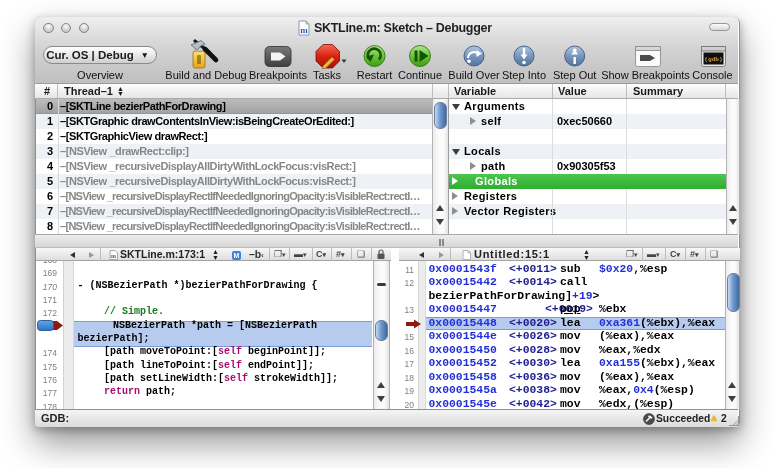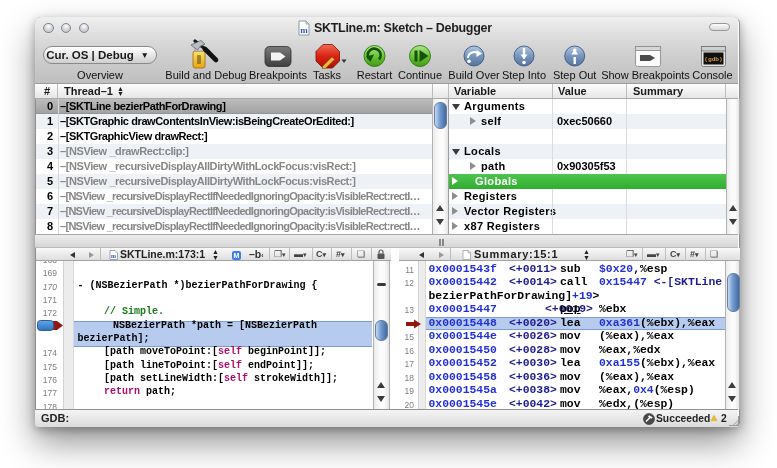--- a/index.html
+++ b/index.html
@@ -280,24 +280,20 @@
         <span class="tri trir" style="left:3px;border-left-color:#fff;"></span>
         <span class="vlabel" style="left:26px;">Globals</span>
       </div>
     <div class="row" style="top:90px;">
         <span class="tri trir" style="left:3px;"></span>
         <span class="vlabel" style="left:15px;">Registers</span>
       </div>
     <div class="row stripe" style="top:105px;">
         <span class="tri trir" style="left:3px;"></span>
         <span class="vlabel" style="left:15px;">Vector Registers</span>
-      </div>
-    <div class="row" style="top:120px;">
-        <span class="tri trir" style="left:3px;"></span>
-        <span class="vlabel" style="left:15px;">x87 Registers</span>
       </div>
     <div class="abs" style="left:103px;top:0;width:1px;height:75px;background:#dcdcdc;"></div>
     <div class="abs" style="left:103px;top:90px;width:1px;height:45px;background:#dcdcdc;"></div>
     <div class="abs" style="left:177px;top:0;width:1px;height:75px;background:#dcdcdc;"></div>
     <div class="abs" style="left:177px;top:90px;width:1px;height:45px;background:#dcdcdc;"></div>
   </div>
   <div class="abs sbtrack" style="left:691px;top:82px;width:14px;height:135px;" id="sb2">
     <div class="sarr sup" style="top:106px;left:2px;"></div>
     <div class="sarr sdn" style="top:120px;left:2px;"></div>
   </div>
@@ -334,21 +330,21 @@
       </svg>
   </div>
   <div class="navbar abs" style="left:364px;width:341px;">
     <span class="nbtri nbl" style="left:20px;"></span>
     <span class="nbtri nbr" style="left:40px;"></span>
     <span class="ndiv" style="left:51px;"></span>
     <svg style="position:absolute;left:63px;top:1.5px;" width="9" height="10" viewBox="0 0 9 10">
         <path d="M1 0.5 H6 L8.5 3 V9.5 H1 Z" fill="#fff" stroke="#9aa3ad" stroke-width="0.8"></path>
         <path d="M6 0.5 L8.5 3 H6 Z" fill="#e2e8ee" stroke="#9aa3ad" stroke-width="0.6"></path>
       </svg>
-    <span class="nfile" style="left:75px;font-size:11px;letter-spacing:0.7px;">Summary:15:1</span>
+    <span class="nfile" style="left:75px;font-size:11px;letter-spacing:0.7px;">Untitled:15:1</span>
     <span class="updn" style="left:184px;top:1px;">▲<br>▼</span>
     <span class="nico" style="left:227px;">❐<span style="font-size:7px;">▾</span></span>
     <span class="ndiv" style="left:243px;"></span>
     <span class="nico" style="left:248px;">▬<span style="font-size:7px;">▾</span></span>
     <span class="ndiv" style="left:266px;"></span>
     <span class="nico" style="left:271px;font-weight:700;">C<span style="font-size:7px;">▾</span></span>
     <span class="ndiv" style="left:286px;"></span>
     <span class="nico" style="left:291px;font-weight:700;">#<span style="font-size:7px;">▾</span></span>
     <span class="ndiv" style="left:306px;"></span>
     <span class="nico" style="left:311px;">❏</span>
@@ -408,21 +404,20 @@
     <svg class="abs" style="left:6px;top:57.6px;" width="17" height="10" viewBox="0 0 17 10">
       <path d="M1 3 L9 3 L9 0.5 L16 5 L9 9.5 L9 7 L1 7 Z" fill="#8f1812"></path>
     </svg>
     <div class="cr blu" style="left:29.5px;top:2px;">0x0001543f</div>
       <div class="cr nvy" style="left:110px;top:2px;">&lt;+0011&gt;</div>
       <div class="cr" style="left:161px;top:2px;">sub</div>
       <div class="cr" style="left:200px;top:2px;"><span class="blu">$0x20</span>,%esp</div>
     <div class="cr blu" style="left:29.5px;top:15.4px;">0x00015442</div>
       <div class="cr nvy" style="left:110px;top:15.4px;">&lt;+0014&gt;</div>
       <div class="cr" style="left:161px;top:15.4px;">call</div>
-      <div class="cr" style="left:200px;top:15.4px;"><span class="blu">0x15447</span> <span class="nvy">&lt;-[SKTLine</span></div>
     <div class="cr" style="left:29.5px;top:28.9px;">bezierPathForDrawing]<span class="blu">+19</span>&gt;</div>
     <div class="cr blu" style="left:29.5px;top:42.3px;">0x00015447</div>
       <div class="cr nvy" style="left:110px;top:42.3px;margin-left:36px;">&lt;+0019&gt;</div>
       <div class="cr" style="left:161px;top:42.3px;text-decoration:underline;">pop</div>
       <div class="cr" style="left:200px;top:42.3px;">%ebx</div>
     <div class="cr blu" style="left:29.5px;top:55.8px;">0x00015448</div>
       <div class="cr nvy" style="left:110px;top:55.8px;">&lt;+0020&gt;</div>
       <div class="cr" style="left:161px;top:55.8px;">lea</div>
       <div class="cr" style="left:200px;top:55.8px;"><span class="blu">0xa361</span>(%ebx),%eax</div>
     <div class="cr blu" style="left:29.5px;top:69.3px;">0x0001544e</div>

